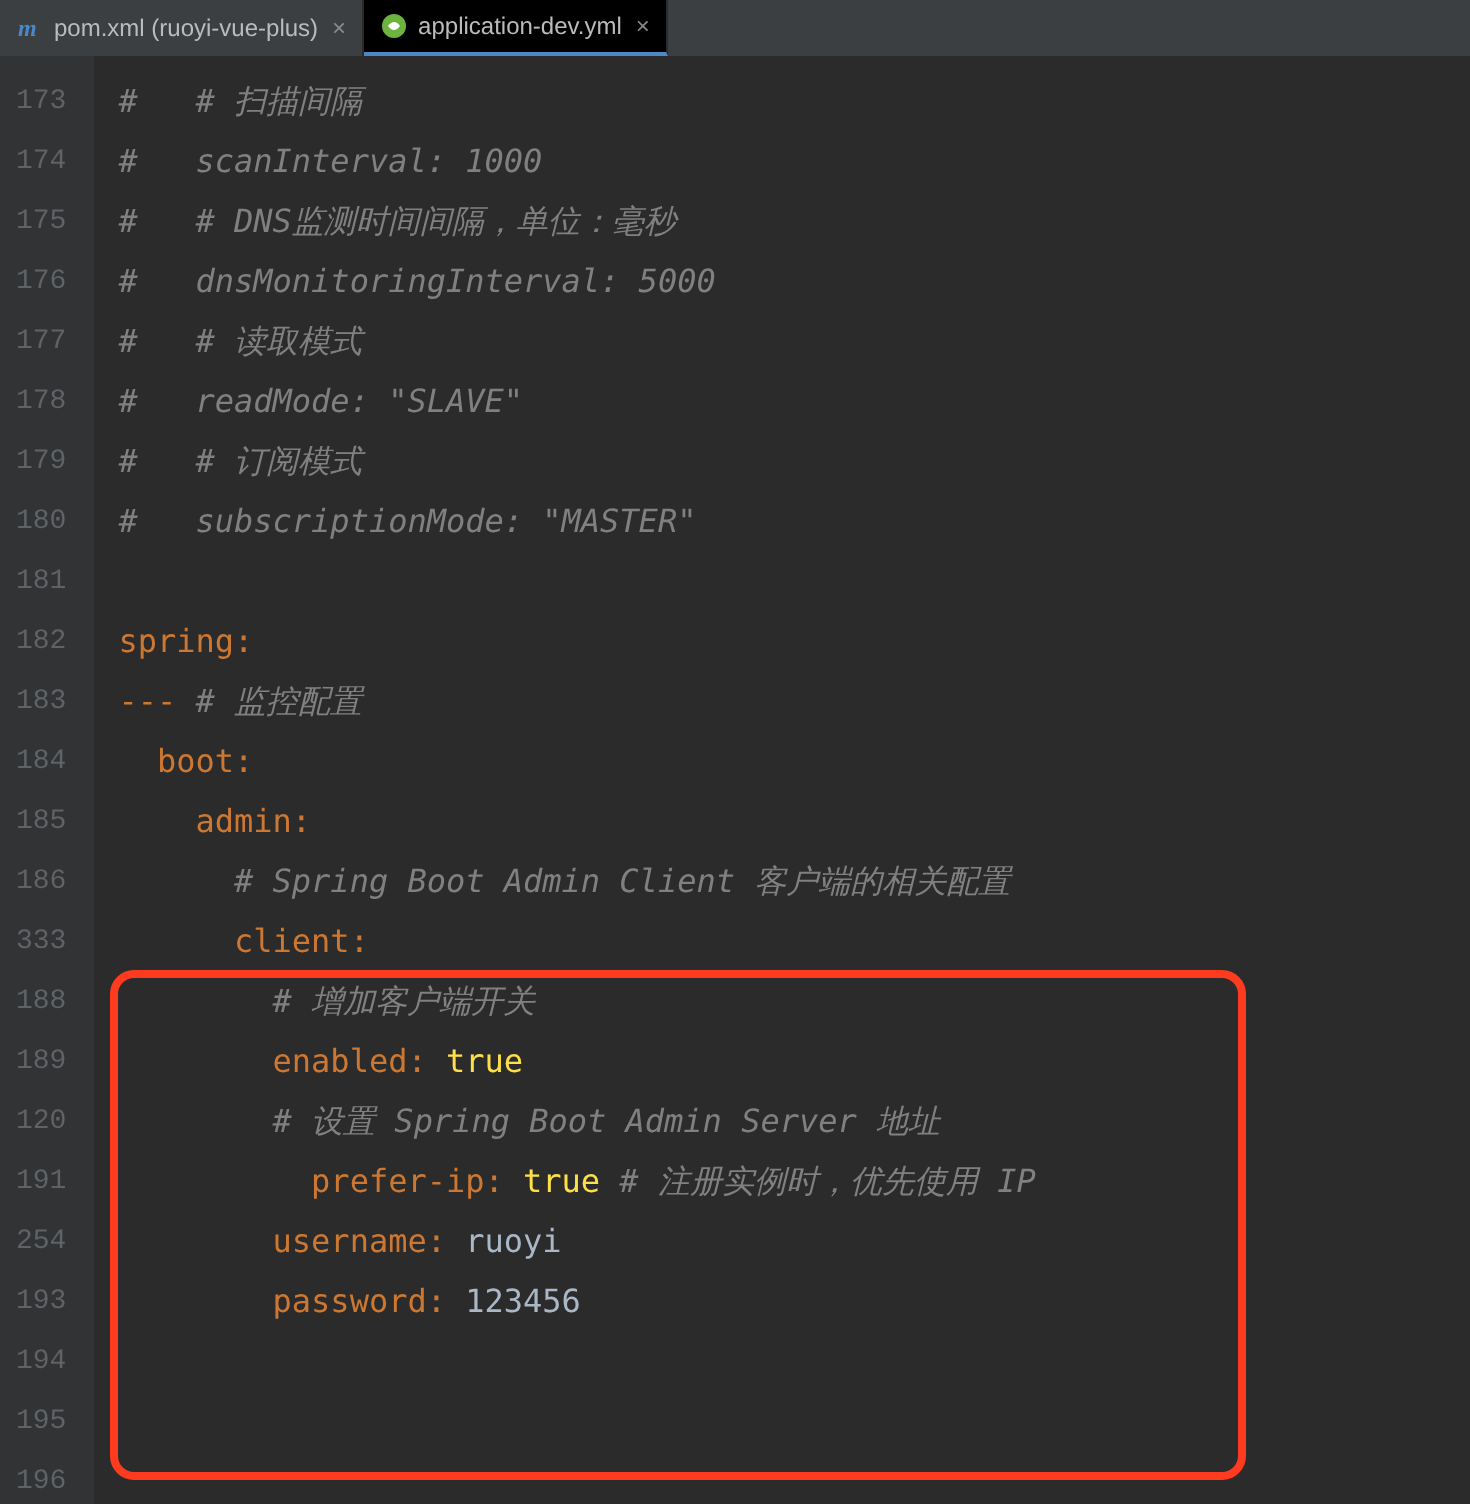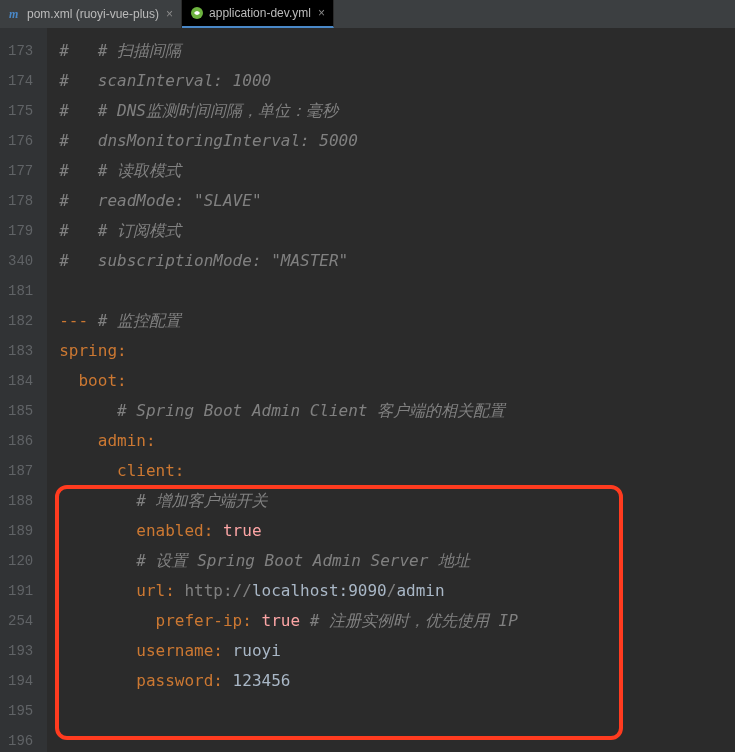--- a/index.html
+++ b/index.html
@@ -71,21 +71,21 @@
 }
 .code-line {
   height: 30px;
   line-height: 30px;
   white-space: pre;
   font-family: 'Consolas', 'Monaco', 'SimSun', monospace;
 }
 .c-gray { color: #808080; font-style: italic; }
 .c-key { color: #cc7832; }
 .c-val { color: #a9b7c6; }
-.c-true { color: #fca5a5; }
+.c-true { color: #fde047; }
 .c-url1 { color: #808080; }
 .c-url2 { color: #a9b7c6; }
 .c-dash { color: #cc7832; }
 .highlight-box {
   position: absolute;
   border: 4px solid #ff3b1f;
   border-radius: 12px;
   left: 8px;
   top: 457px;
   width: 568px;
@@ -120,57 +120,56 @@
 
 <div class="editor">
   <div class="gutter" id="gutter">
       <div>173</div>
       <div>174</div>
       <div>175</div>
       <div>176</div>
       <div>177</div>
       <div>178</div>
       <div>179</div>
-      <div>340</div>
+      <div>180</div>
       <div>181</div>
       <div>182</div>
       <div>183</div>
       <div>184</div>
       <div>185</div>
       <div>186</div>
-      <div>187</div>
+      <div>333</div>
       <div>188</div>
       <div>189</div>
       <div>120</div>
       <div>191</div>
       <div>254</div>
       <div>193</div>
       <div>194</div>
       <div>195</div>
       <div>196</div>
     </div>
   <div class="code">
     <div class="code-line"><span class="c-gray">#   </span><span class="c-gray"># 扫描间隔</span></div>
     <div class="code-line"><span class="c-gray">#   </span><span class="c-gray">scanInterval: 1000</span></div>
     <div class="code-line"><span class="c-gray">#   </span><span class="c-gray"># DNS监测时间间隔，单位：毫秒</span></div>
     <div class="code-line"><span class="c-gray">#   </span><span class="c-gray">dnsMonitoringInterval: 5000</span></div>
     <div class="code-line"><span class="c-gray">#   </span><span class="c-gray"># 读取模式</span></div>
     <div class="code-line"><span class="c-gray">#   </span><span class="c-gray">readMode: "SLAVE"</span></div>
     <div class="code-line"><span class="c-gray">#   </span><span class="c-gray"># 订阅模式</span></div>
     <div class="code-line"><span class="c-gray">#   </span><span class="c-gray">subscriptionMode: "MASTER"</span></div>
     <div class="code-line"></div>
+    <div class="code-line"><span class="c-key">spring</span><span class="c-key">:</span></div>
     <div class="code-line"><span class="c-dash">--- </span><span class="c-gray"># 监控配置</span></div>
-    <div class="code-line"><span class="c-key">spring</span><span class="c-key">:</span></div>
     <div class="code-line">  <span class="c-key">boot</span><span class="c-key">:</span></div>
+    <div class="code-line">    <span class="c-key">admin</span><span class="c-key">:</span></div>
     <div class="code-line">      <span class="c-gray"># Spring Boot Admin Client 客户端的相关配置</span></div>
-    <div class="code-line">    <span class="c-key">admin</span><span class="c-key">:</span></div>
     <div class="code-line">      <span class="c-key">client</span><span class="c-key">:</span></div>
     <div class="code-line">        <span class="c-gray"># 增加客户端开关</span></div>
     <div class="code-line">        <span class="c-key">enabled</span><span class="c-key">: </span><span class="c-true">true</span></div>
     <div class="code-line">        <span class="c-gray"># 设置 Spring Boot Admin Server 地址</span></div>
-    <div class="code-line">        <span class="c-key">url</span><span class="c-key">: </span><span class="c-url1">http://</span><span class="c-url2">localhost:9090</span><span class="c-url1">/</span><span class="c-url2">admin</span></div>
     <div class="code-line">          <span class="c-key">prefer-ip</span><span class="c-key">: </span><span class="c-true">true</span><span class="c-gray"> # 注册实例时，优先使用 IP</span></div>
     <div class="code-line">        <span class="c-key">username</span><span class="c-key">: </span><span class="c-val">ruoyi</span></div>
     <div class="code-line">        <span class="c-key">password</span><span class="c-key">: </span><span class="c-val">123456</span></div>
     <div class="code-line"></div>
     <div class="highlight-box"></div>
   </div>
 </div>
 
 </body></html>

